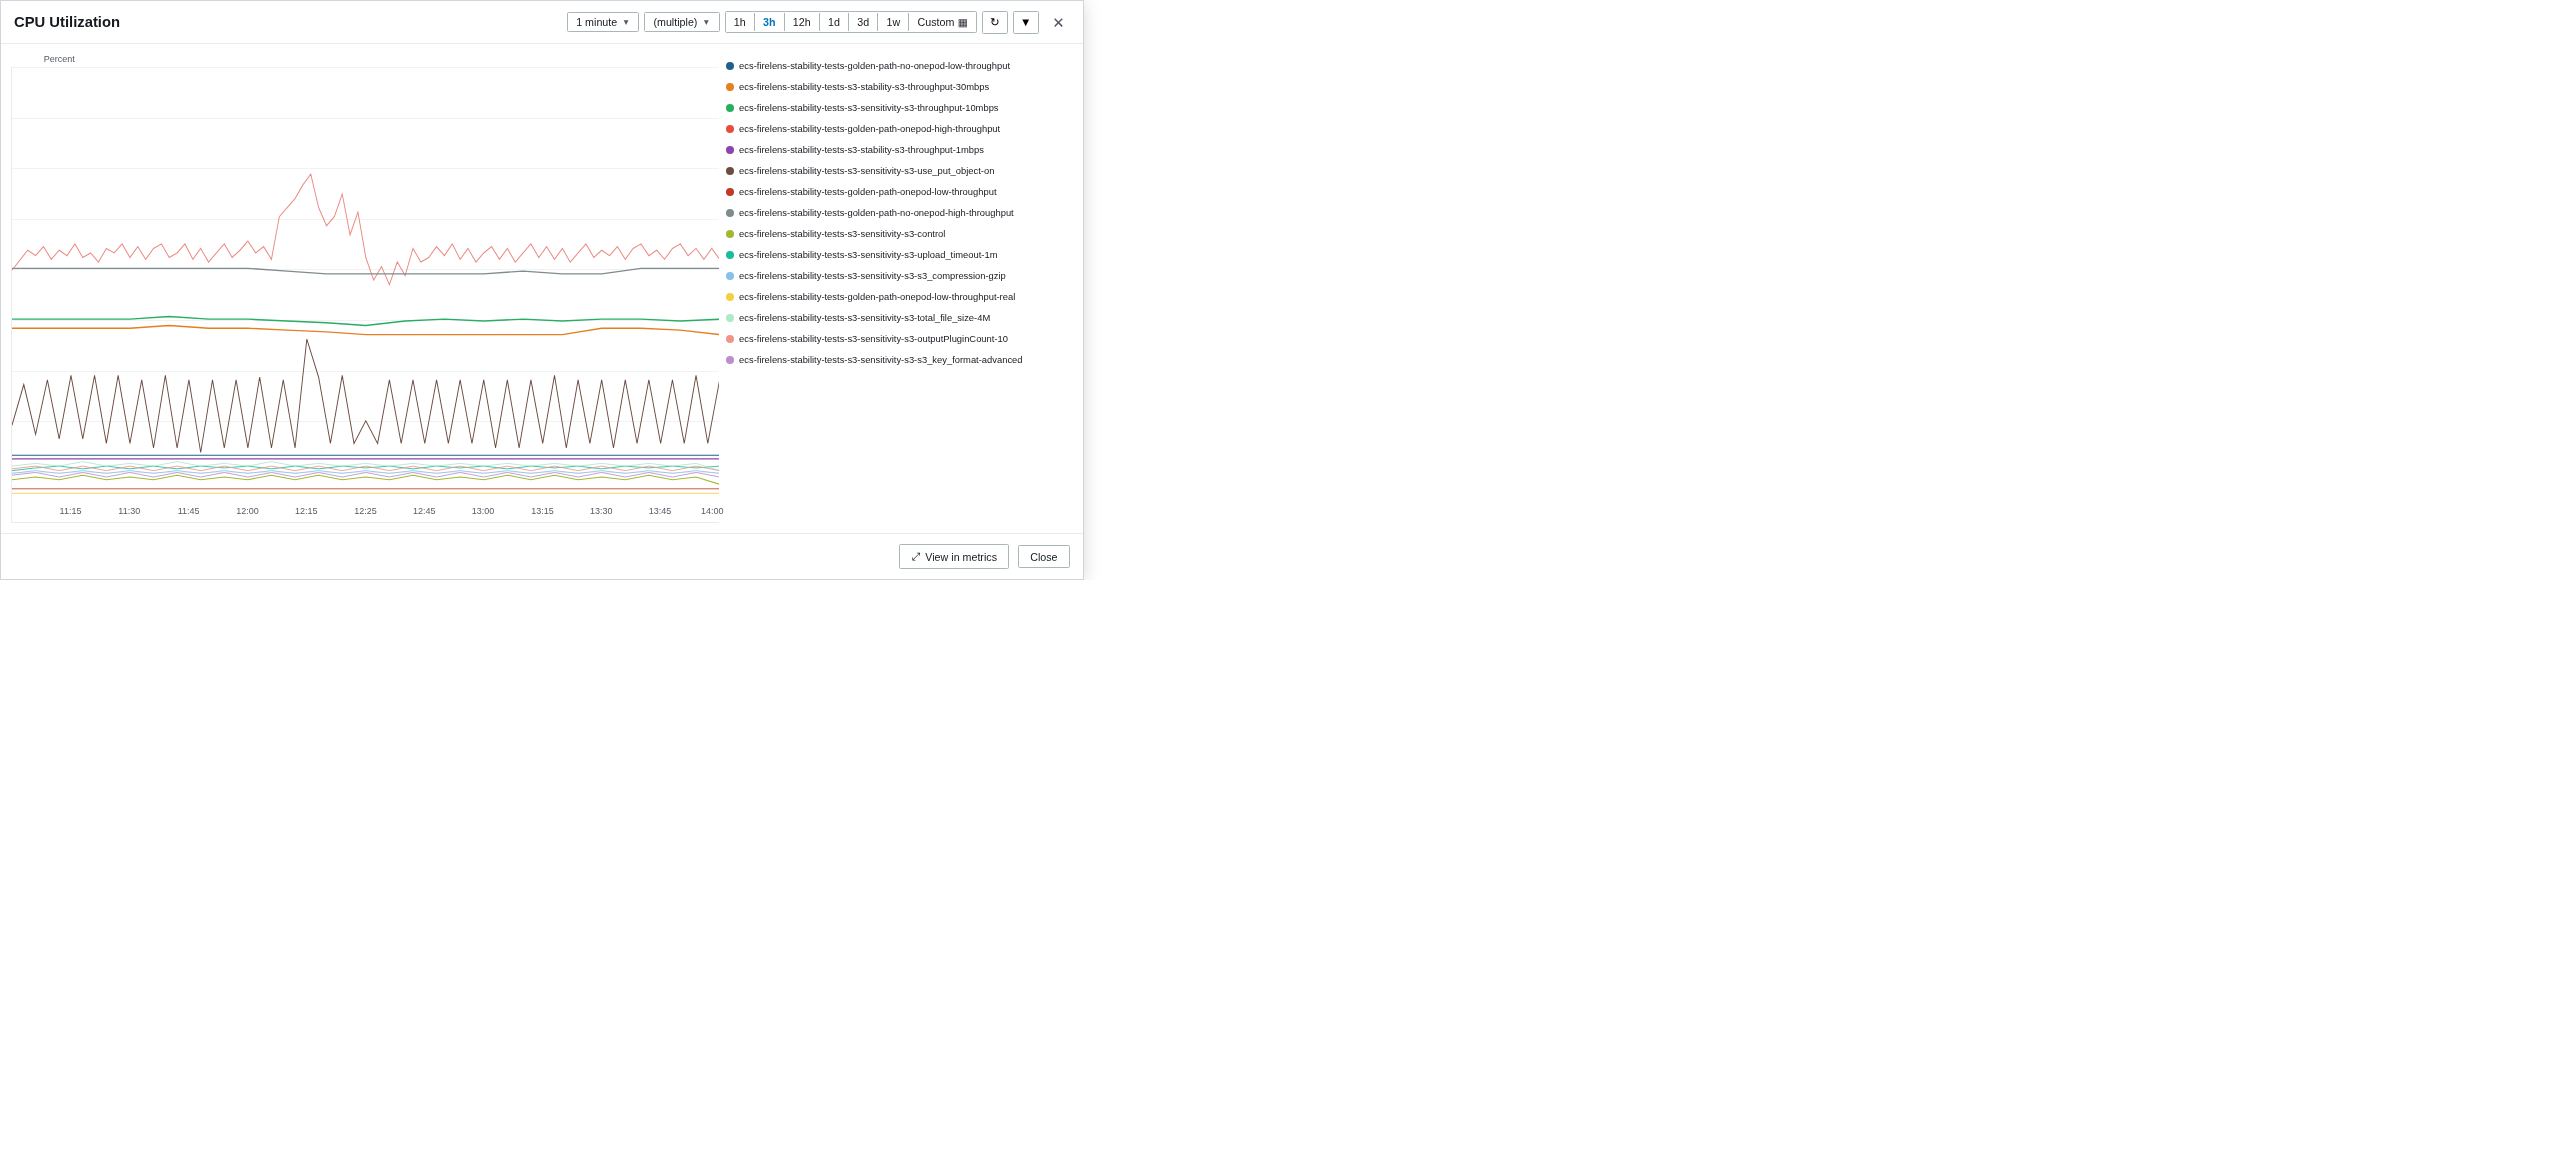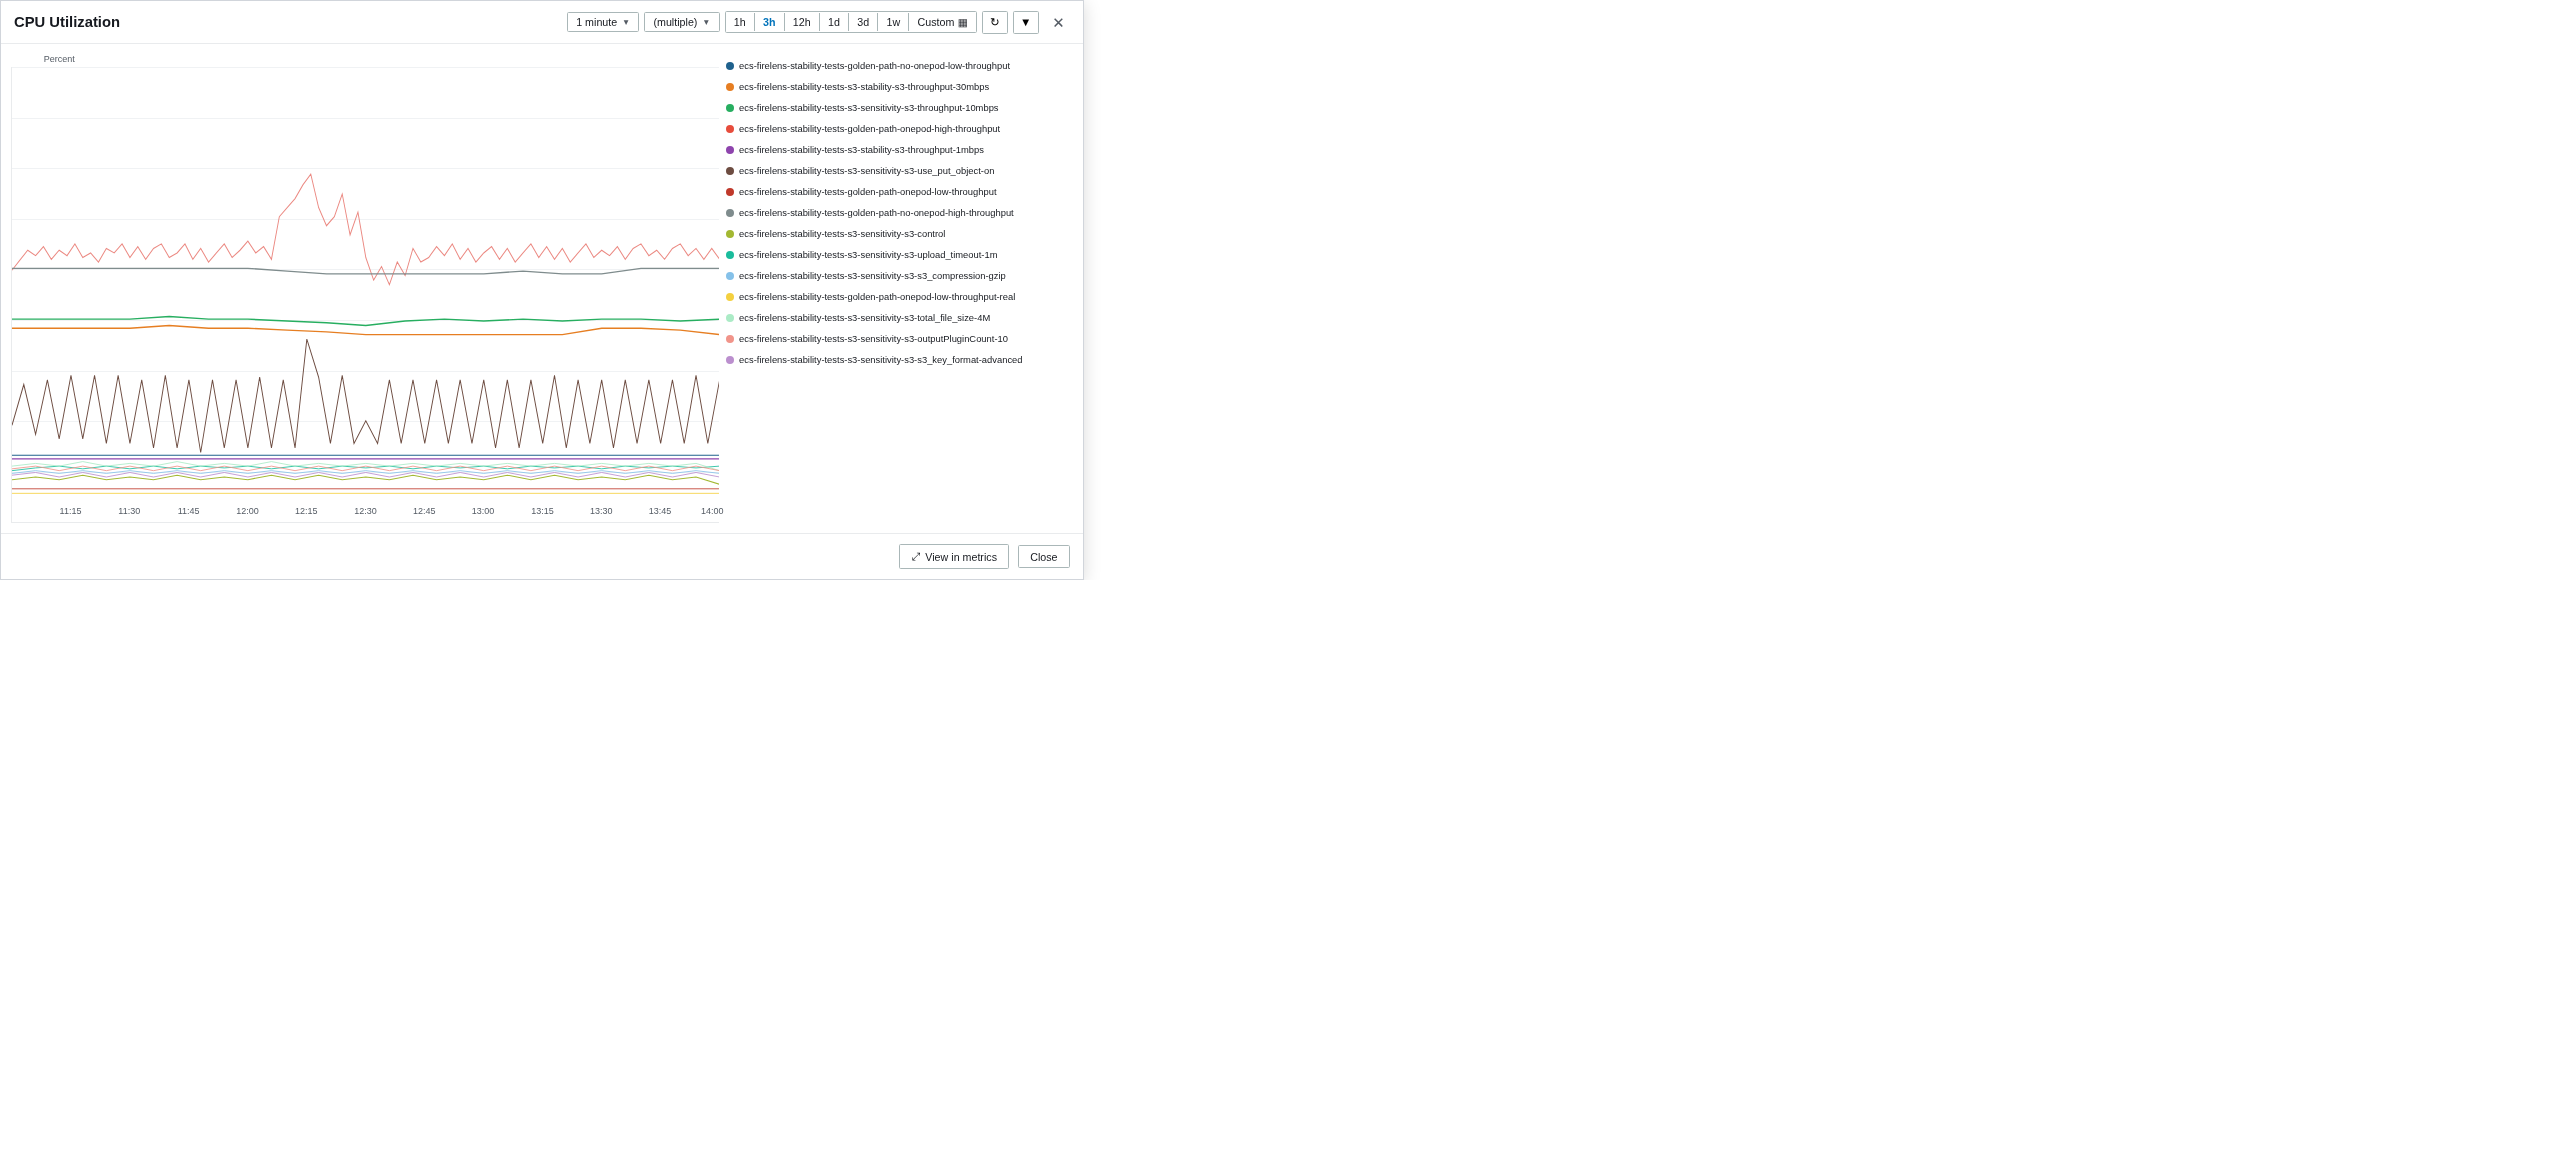--- a/index.html
+++ b/index.html
@@ -320,21 +320,21 @@
 
             <polyline fill="none" stroke="#bb8fce" stroke-width="1" points="0,450 30,447 60,452 90,447 120,452 150,447 180,452 210,447 240,452 270,447 300,452 330,447 360,452 390,447 420,452 450,447 480,452 510,447 540,452 570,447 600,452 630,447 660,452 690,447 720,452 750,447 780,452 810,447 840,452 870,447 900,452"></polyline>
           </svg>
 
           <div class="x-axis">
             <span class="x-tick" style="position:absolute;left:8.3%">11:15</span>
             <span class="x-tick" style="position:absolute;left:16.6%">11:30</span>
             <span class="x-tick" style="position:absolute;left:25%">11:45</span>
             <span class="x-tick" style="position:absolute;left:33.3%">12:00</span>
             <span class="x-tick" style="position:absolute;left:41.6%">12:15</span>
-            <span class="x-tick" style="position:absolute;left:50%">12:30</span>
+            <span class="x-tick" style="position:absolute;left:50%">12:25</span>
             <span class="x-tick" style="position:absolute;left:58.3%">12:45</span>
             <span class="x-tick" style="position:absolute;left:66.6%">13:00</span>
             <span class="x-tick" style="position:absolute;left:75%">13:15</span>
             <span class="x-tick" style="position:absolute;left:83.3%">13:30</span>
             <span class="x-tick" style="position:absolute;left:91.6%">13:45</span>
             <span class="x-tick" style="position:absolute;left:99%">14:00</span>
           </div>
         </div>
       </div>
     </div>

